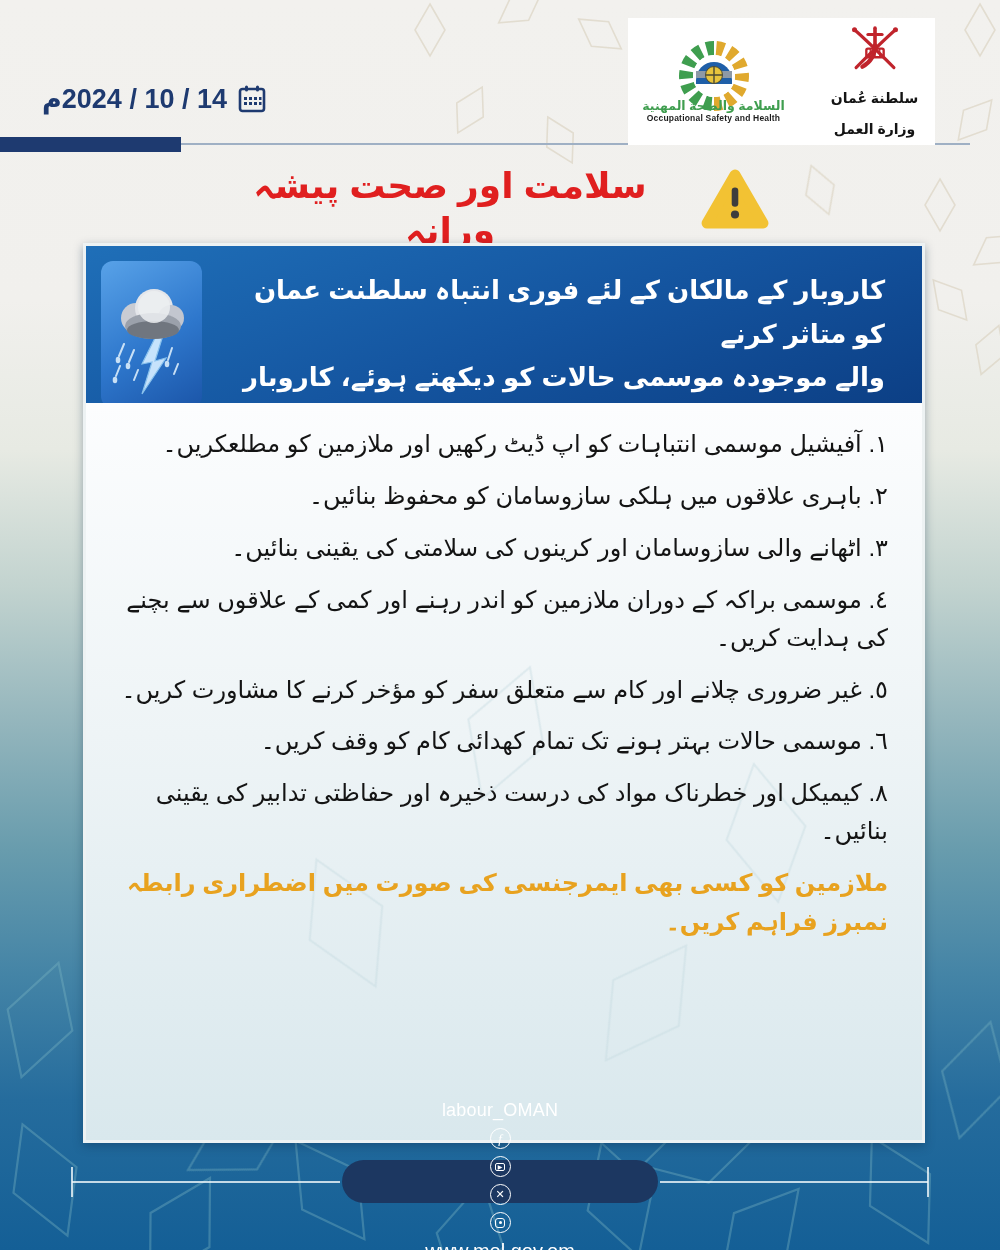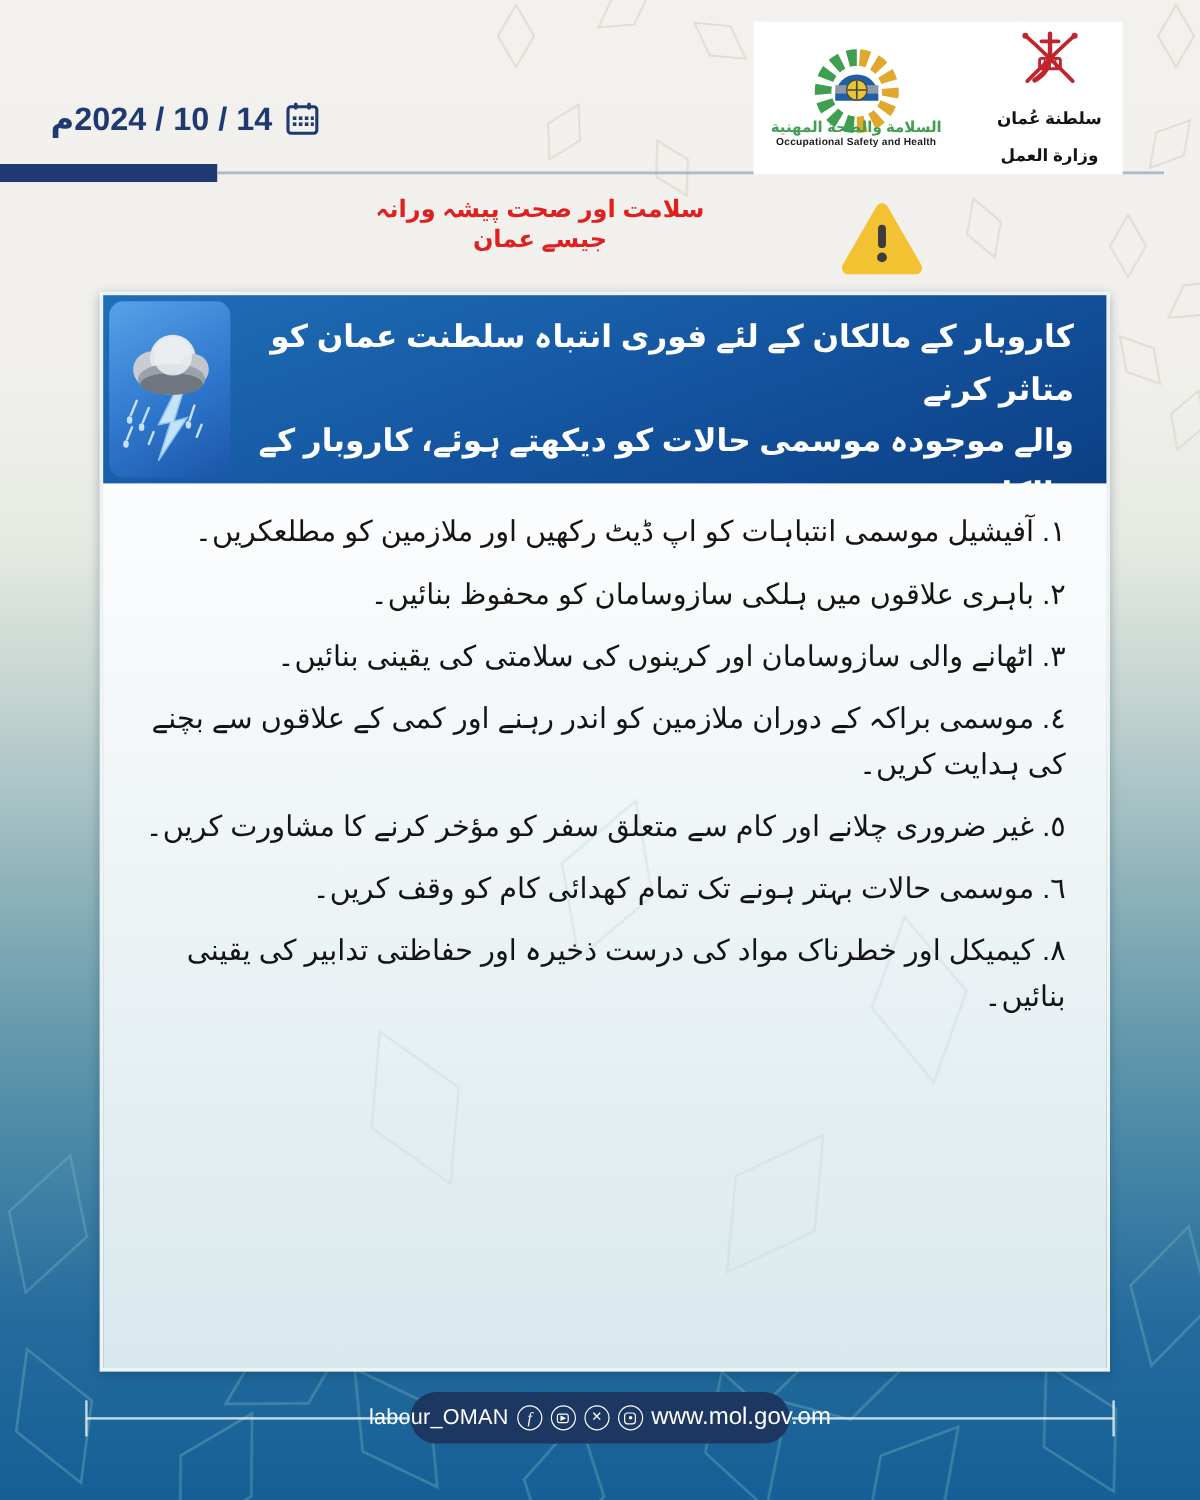--- a/index.html
+++ b/index.html
@@ -31,34 +31,34 @@
   }
   .osh-logo { display:flex; flex-direction:column; align-items:center; width:160px; }
   .osh-ar { color:#3f9e4f; font-weight:bold; font-size:12.5px; margin-top:-14px; }
   .osh-en { color:#1c1c1c; font-weight:bold; font-size:8.5px; letter-spacing:.2px; }
   .ministry-logo { display:flex; flex-direction:column; align-items:center; width:110px; }
   .min-line { color:#141414; font-weight:bold; font-size:14px; line-height:1.35;margin-top:12px; }
 
   
   .title-block {
     position:absolute; top:163px; left:210px; width:480px;
-    text-align:center; color:#e01f1f; font-weight:bold; font-size:20px; line-height:1.25;
+    text-align:center; color:#e01f1f; font-weight:bold; font-size:36px; line-height:1.25;
   }
   .warning-tri { position:absolute; top:168px; left:700px; width:70px; height:62px; }
 
   
   .panel {
     position:absolute; top:243px; left:83px; width:842px; height:900px;
     border:3px solid #edf2f3; box-shadow:0 3px 9px rgba(10,40,70,.35);
     display:flex; flex-direction:column;
   }
   .panel-header {
     height:157px; flex:none; display:flex; direction:rtl;
     background: linear-gradient(160deg, #1f6fb8 0%, #14549f 55%, #0c3f85 100%);
-    padding:5px;
+    padding:15px;
   }
   .weather-tile {
     flex:none; width:101px; height:147px; border-radius:12px;
     background: linear-gradient(150deg, #58a2e8 0%, #2e77cc 55%, #1b55a8 100%);
     display:flex; align-items:center; justify-content:center;
     order:2; 
   }
   .panel-header .intro {
     flex:1; color:#ffffff; font-size:26px; font-weight:bold; line-height:1.68;
     text-align:right; padding:8px 22px 0 14px;
@@ -84,20 +84,21 @@
   .footer-line.left  { left:72px;  width:268px; }
   .footer-line.right { left:660px; width:268px; }
   .footer-tick { position:absolute; top:1167px; width:2px; height:30px; background:rgba(240,248,250,.8); }
   .footer-tick.left  { left:71px; }
   .footer-tick.right { left:927px; }
   .footer-pill {
     position:absolute; top:1160px; left:342px; width:316px; height:43px;
     background:#1c3761; border-radius:22px;
     display:flex; align-items:center; justify-content:center; gap:7px;
     color:#ffffff;
+    flex-direction:column;
   }
   .handle { font-size:18px; letter-spacing:.2px; }
   .website { font-size:20px; }
   .soc {
     width:21px; height:21px; border:1.5px solid #fff; border-radius:50%;
     display:flex; align-items:center; justify-content:center;
     color:#fff; font-size:11px; line-height:1; cursor:pointer; flex:none;
   }
   .soc .yt-box { width:10px; height:8px; border:1.2px solid #fff; border-radius:2px;
     display:flex; align-items:center; justify-content:center; font-size:6px; }
@@ -314,20 +315,21 @@
           <p>٤. موسمی براکہ کے دوران ملازمین کو اندر رہنے اور کمی کے علاقوں سے بچنے کی ہدایت کریں۔</p>
 
           <p>٥. غیر ضروری چلانے اور کام سے متعلق سفر کو مؤخر کرنے کا مشاورت کریں۔</p>
 
           <p>٦. موسمی حالات بہتر ہونے تک تمام کھدائی کام کو وقف کریں۔</p>
 
 
           <p>٨. کیمیکل اور خطرناک مواد کی درست ذخیرہ اور حفاظتی تدابیر کی یقینی بنائیں۔</p>
 
         </div>
+      <div class="emergency-note">ملازمین کو کسی بھی ایمرجنسی کی صورت میں اضطراری رابطہ نمبرز فراہم کریں۔</div>
     </div>
   </div>
 
   <div class="footer-tick left"></div>
   <div class="footer-line left"></div>
   <div class="footer-pill">
     <span class="handle">labour_OMAN</span>
     <span class="soc">
         <span class="fb-f">f</span>
       </span>

